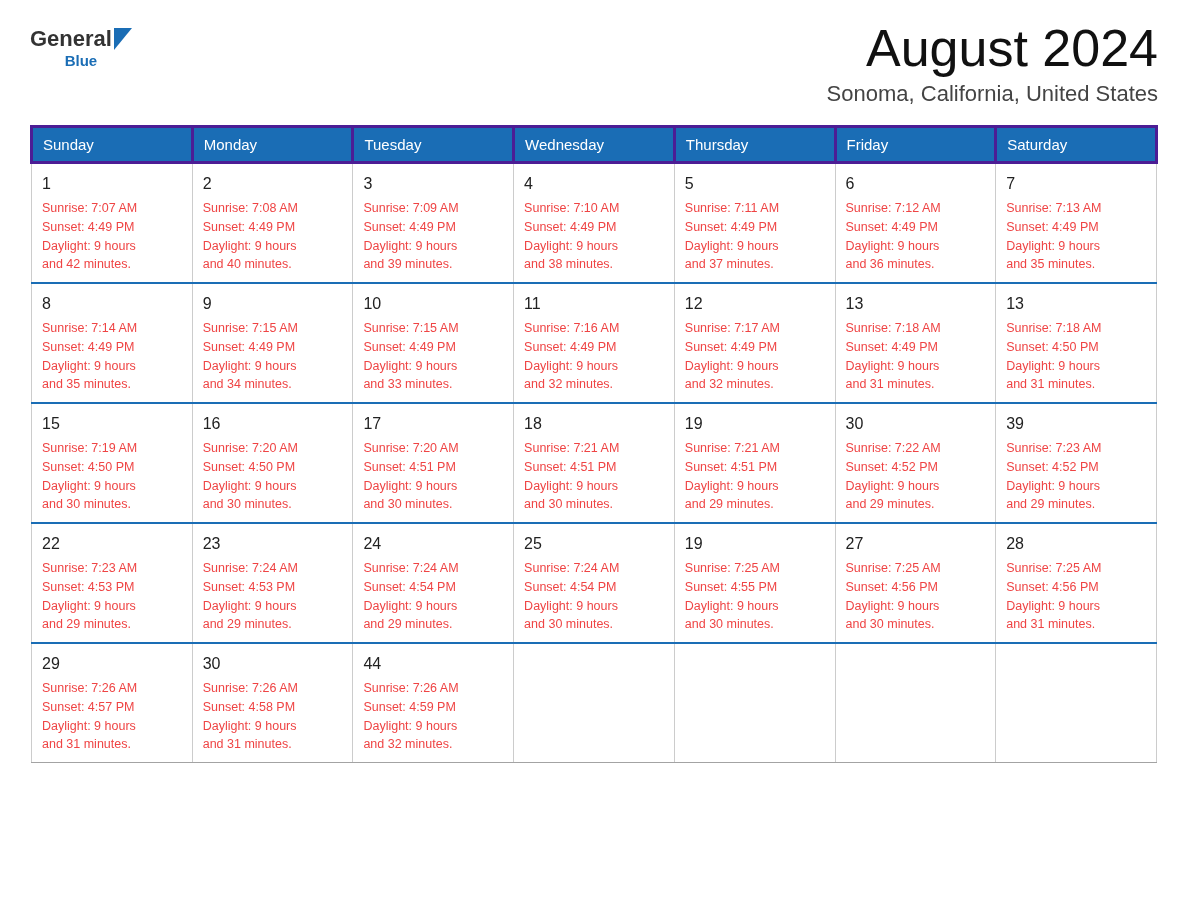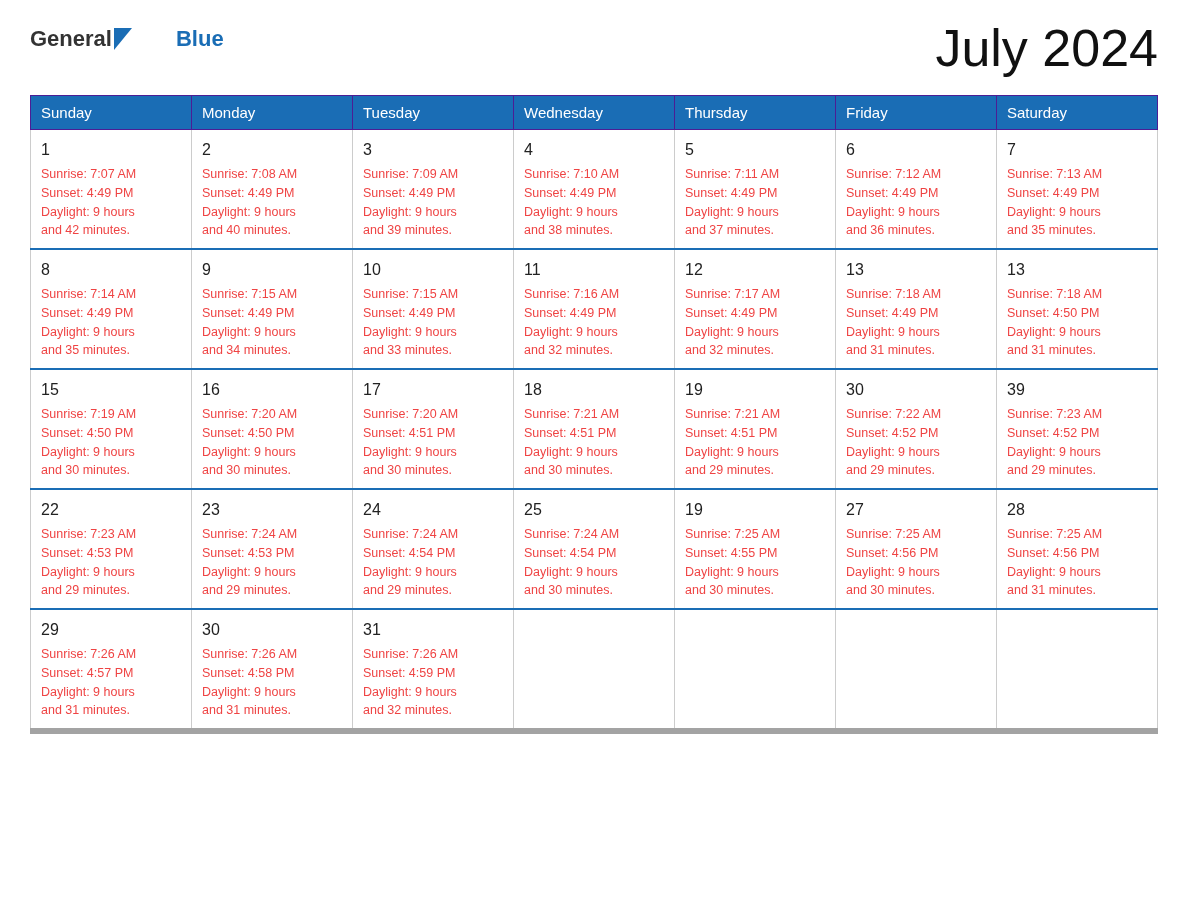--- a/index.html
+++ b/index.html
@@ -10,37 +10,36 @@
       color: #222;
     }
     .header {
       display: flex;
       align-items: flex-start;
       justify-content: space-between;
       margin-bottom: 18px;
     }
     .logo {
       display: flex;
-      flex-direction: row;
-      align-items: flex-start;
+      flex-direction: column;
+      align-items: center;
       padding-top: 6px;
-      gap: 44px;
     }
     .logo-text {
       display: flex;
       align-items: center;
     }
     .logo-general {
       font-size: 22px;
       font-weight: bold;
       color: #333;
       letter-spacing: 0;
     }
     .logo-blue {
-      font-size: 22px;
+      font-size: 15px;
       font-weight: bold;
       color: #1a6db5;
       margin-top: -2px;
     }
     .title-block {
       text-align: right;
     }
     .month-title {
       font-size: 52px;
       font-weight: normal;
@@ -57,36 +56,36 @@
       border-collapse: collapse;
       table-layout: fixed;
     }
     .calendar-table thead th {
       background-color: #1a6db5;
       color: #fff;
       font-size: 15px;
       font-weight: normal;
       padding: 8px 10px;
       text-align: left;
-      border: 1px solid #4c1d95;
+      border: 3px solid #4c1d95;
     }
     .calendar-table tbody td {
       vertical-align: top;
       padding: 8px 10px;
       border: 1px solid #ccc;
       font-size: 12.5px;
       line-height: 1.5;
       min-height: 95px;
       background: #fff;
     }
     .calendar-table tbody tr td {
       border-bottom: 2px solid #1a6db5;
     }
     .calendar-table tbody tr:last-child td {
-      border-bottom: 6px solid #a3a3a3;
+      border-bottom: 1px solid #a3a3a3;
       margin-top: 36px;
     }
     .day-num {
       font-size: 16px;
       font-weight: normal;
       display: block;
       margin-bottom: 3px;
     }
     .day-info {
       font-size: 12.5px;
@@ -114,21 +113,22 @@
         <svg width="18" height="22" viewBox="0 0 18 22" style="display:inline-block;margin-left:2px;">
           <polygon points="0,0 18,0 0,22" fill="#1a6db5"></polygon>
         </svg>
       </span>
     </div>
     <div>
       <span class="logo-blue">Blue</span>
     </div>
   </div>
   <div class="title-block">
-    <div class="month-title">July 2024</div>
+    <div class="month-title">August 2024</div>
+    <div class="location-title">Sonoma, California, United States</div>
   </div>
 </div>
 
 <table class="calendar-table">
   <thead>
     <tr>
       <th>Sunday</th>
       <th>Monday</th>
       <th>Tuesday</th>
       <th>Wednesday</th>
@@ -261,21 +261,21 @@
       <tr>
         <td>
           <span class="day-num">29</span>
           <div class="day-info">Sunrise: 7:26 AM<br>Sunset: 4:57 PM<br>Daylight: 9 hours<br>and 31 minutes.</div>
         </td>
         <td>
           <span class="day-num">30</span>
           <div class="day-info">Sunrise: 7:26 AM<br>Sunset: 4:58 PM<br>Daylight: 9 hours<br>and 31 minutes.</div>
         </td>
         <td>
-          <span class="day-num">31</span>
+          <span class="day-num">44</span>
           <div class="day-info">Sunrise: 7:26 AM<br>Sunset: 4:59 PM<br>Daylight: 9 hours<br>and 32 minutes.</div>
         </td>
         <td class="empty-cell"></td>
         <td class="empty-cell"></td>
         <td class="empty-cell"></td>
         <td class="empty-cell"></td>
       </tr>
     </tbody>
 </table>
 

